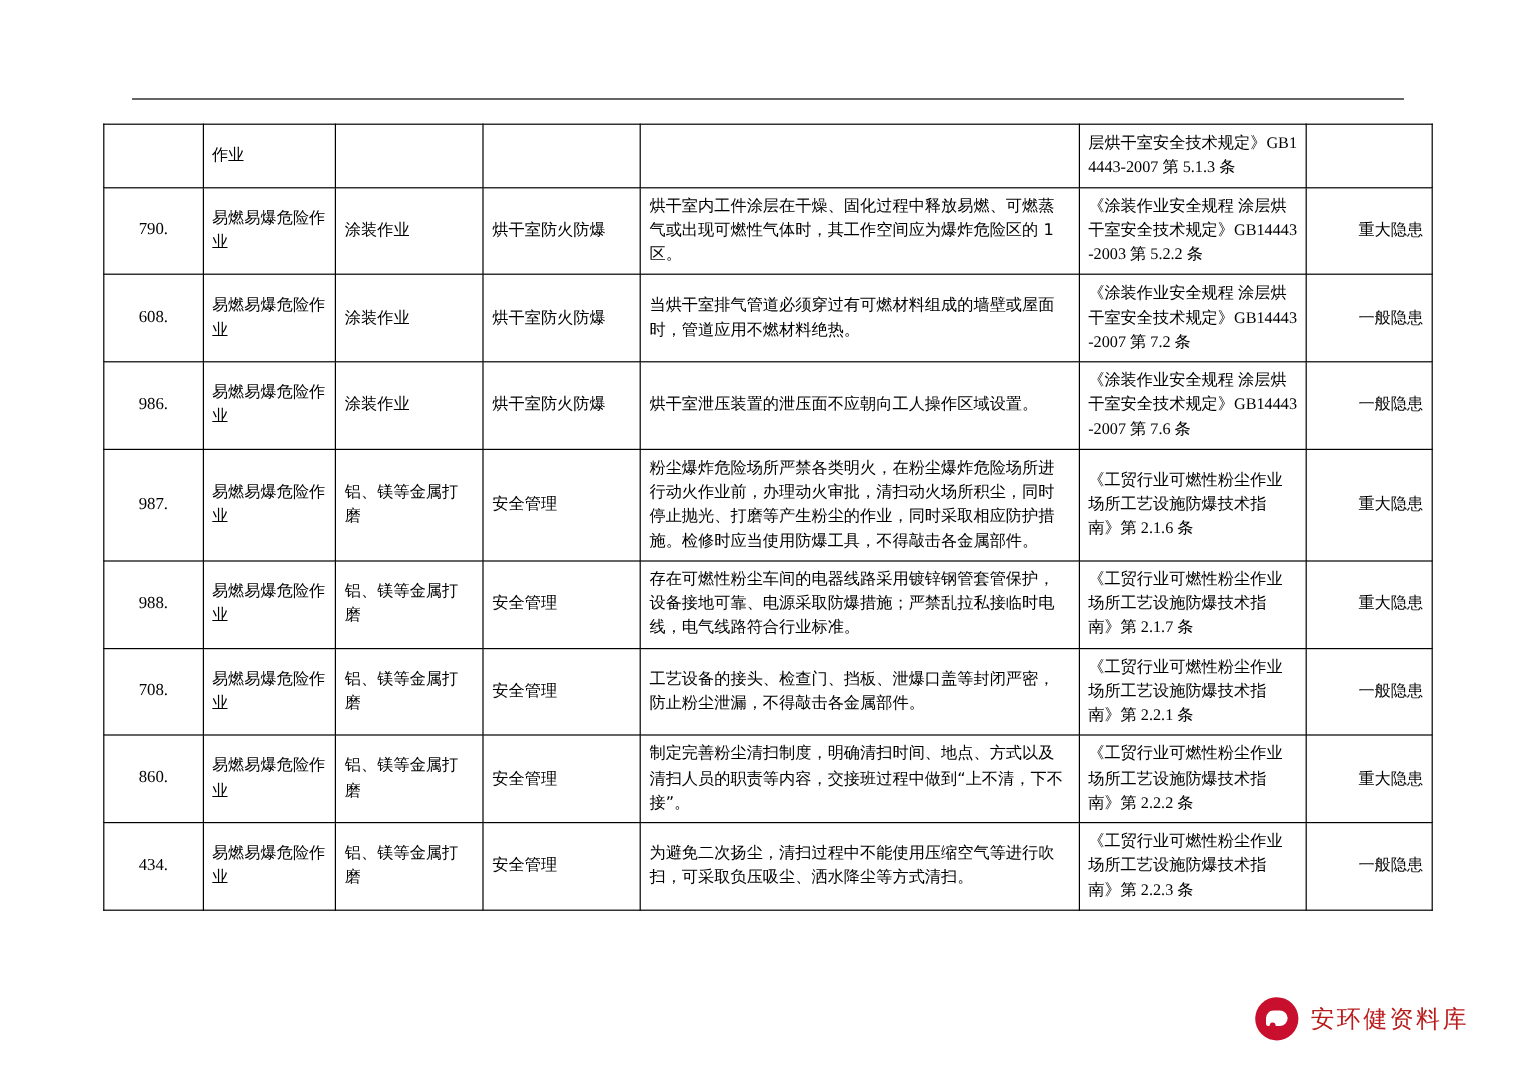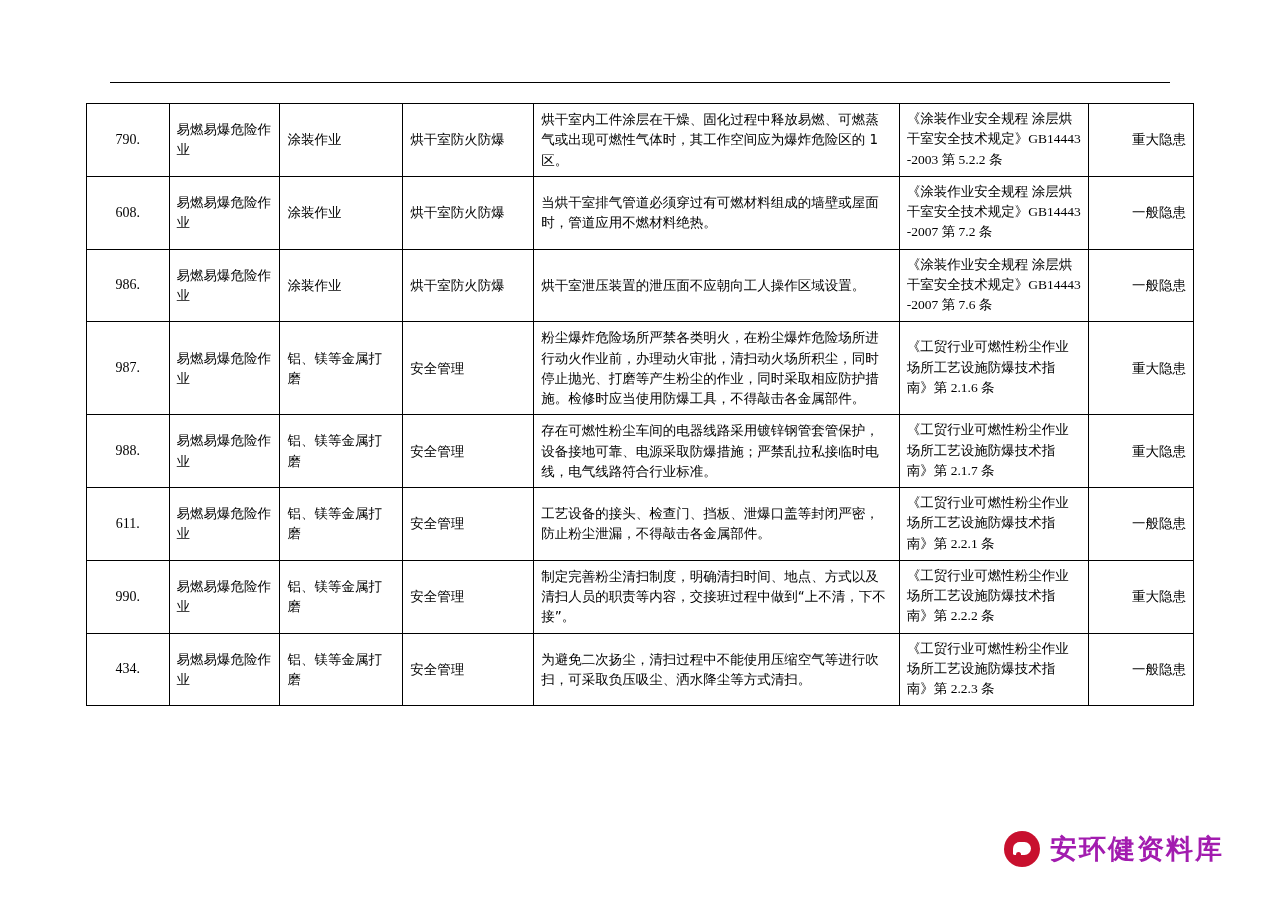--- a/index.html
+++ b/index.html
@@ -112,25 +112,25 @@
     content: "";
     position: absolute;
     left: 12px;
     top: 21px;
     width: 5px;
     height: 5px;
     background: #c8102e;
     border-radius: 50%;
   }
   .wm-text {
-    color: #a21caf;
-    font-size: 27px;
+    color: #b91c1c;
+    font-size: 20px;
     letter-spacing: 2px;
     font-family: "DejaVu Sans", "Liberation Sans", sans-serif;
-    font-weight: 700;
+    font-weight: 400;
     white-space: nowrap;
   }
 </style>
 </head>
 <body>
 
 <div class="page">
 
   <div class="top-rule"></div>
 
@@ -140,20 +140,29 @@
         <col style="width:82px">
         <col style="width:110px">
         <col style="width:122px">
         <col style="width:130px">
         <col style="width:363px">
         <col style="width:188px">
         <col style="width:104px">
       </colgroup>
       <tbody>
 
+        <tr>
+          <td class="c-num"></td>
+          <td class="c-cat">作业</td>
+          <td class="c-op"></td>
+          <td class="c-item"></td>
+          <td class="c-desc"></td>
+          <td class="c-ref serif">层烘干室安全技术规定》GB14443-2007 第 5.1.3 条</td>
+          <td class="c-level"></td>
+        </tr>
 
         <tr>
           <td class="c-num">790.</td>
           <td class="c-cat">易燃易爆危险作业</td>
           <td class="c-op">涂装作业</td>
           <td class="c-item">烘干室防火防爆</td>
           <td class="c-desc">烘干室内工件涂层在干燥、固化过程中释放易燃、可燃蒸气或出现可燃性气体时，其工作空间应为爆炸危险区的 1 区。</td>
           <td class="c-ref serif">《涂装作业安全规程 涂层烘干室安全技术规定》GB14443-2003 第 5.2.2 条</td>
           <td class="c-level">重大隐患</td>
         </tr>
@@ -192,31 +201,31 @@
           <td class="c-num">988.</td>
           <td class="c-cat">易燃易爆危险作业</td>
           <td class="c-op">铝、镁等金属打磨</td>
           <td class="c-item">安全管理</td>
           <td class="c-desc">存在可燃性粉尘车间的电器线路采用镀锌钢管套管保护，设备接地可靠、电源采取防爆措施；严禁乱拉私接临时电线，电气线路符合行业标准。</td>
           <td class="c-ref serif">《工贸行业可燃性粉尘作业场所工艺设施防爆技术指南》第 2.1.7 条</td>
           <td class="c-level">重大隐患</td>
         </tr>
 
         <tr>
-          <td class="c-num">611.</td>
+          <td class="c-num">708.</td>
           <td class="c-cat">易燃易爆危险作业</td>
           <td class="c-op">铝、镁等金属打磨</td>
           <td class="c-item">安全管理</td>
           <td class="c-desc">工艺设备的接头、检查门、挡板、泄爆口盖等封闭严密，防止粉尘泄漏，不得敲击各金属部件。</td>
           <td class="c-ref serif">《工贸行业可燃性粉尘作业场所工艺设施防爆技术指南》第 2.2.1 条</td>
           <td class="c-level">一般隐患</td>
         </tr>
 
         <tr>
-          <td class="c-num">990.</td>
+          <td class="c-num">860.</td>
           <td class="c-cat">易燃易爆危险作业</td>
           <td class="c-op">铝、镁等金属打磨</td>
           <td class="c-item">安全管理</td>
           <td class="c-desc">制定完善粉尘清扫制度，明确清扫时间、地点、方式以及清扫人员的职责等内容，交接班过程中做到“上不清，下不接”。</td>
           <td class="c-ref serif">《工贸行业可燃性粉尘作业场所工艺设施防爆技术指南》第 2.2.2 条</td>
           <td class="c-level">重大隐患</td>
         </tr>
 
         <tr>
           <td class="c-num">434.</td>

